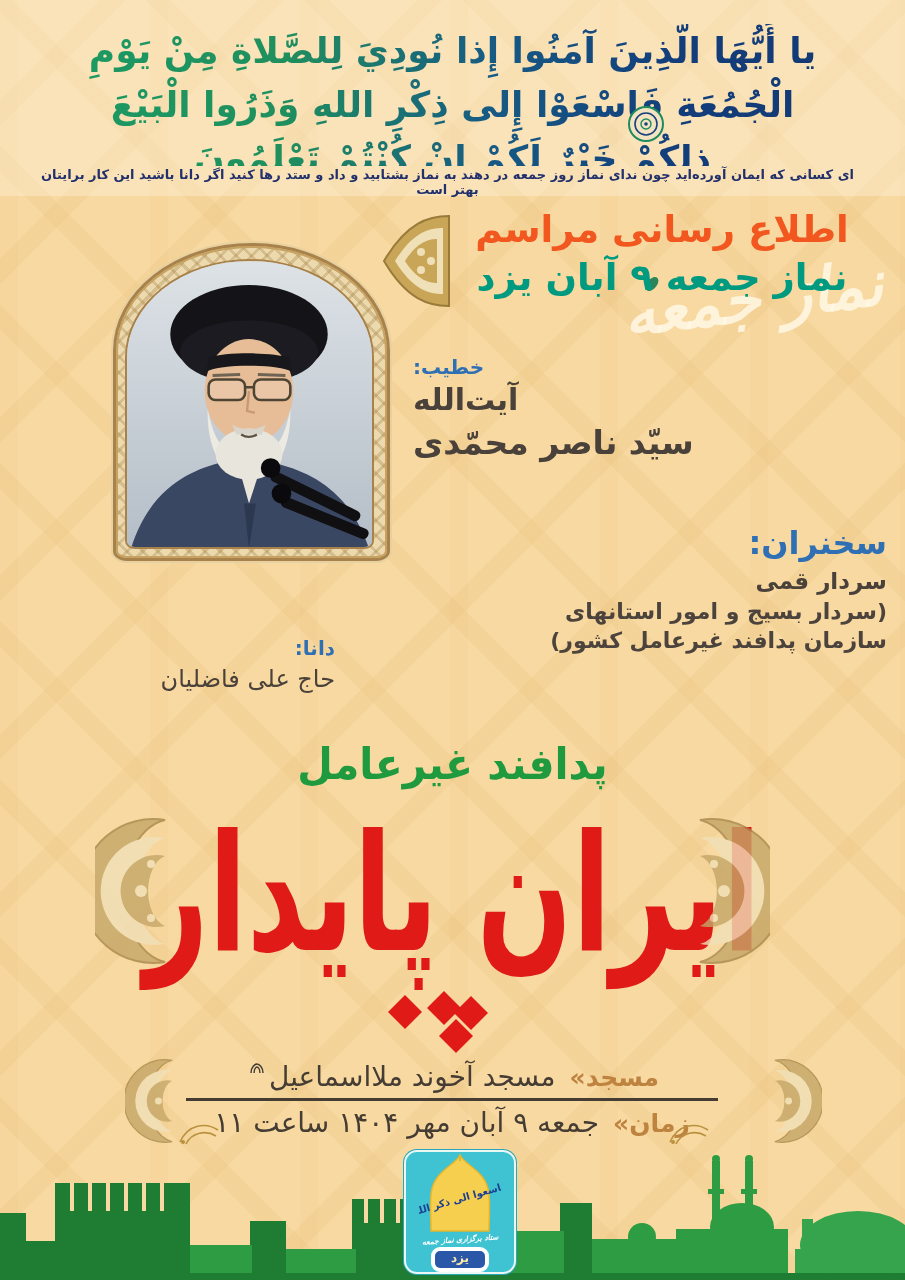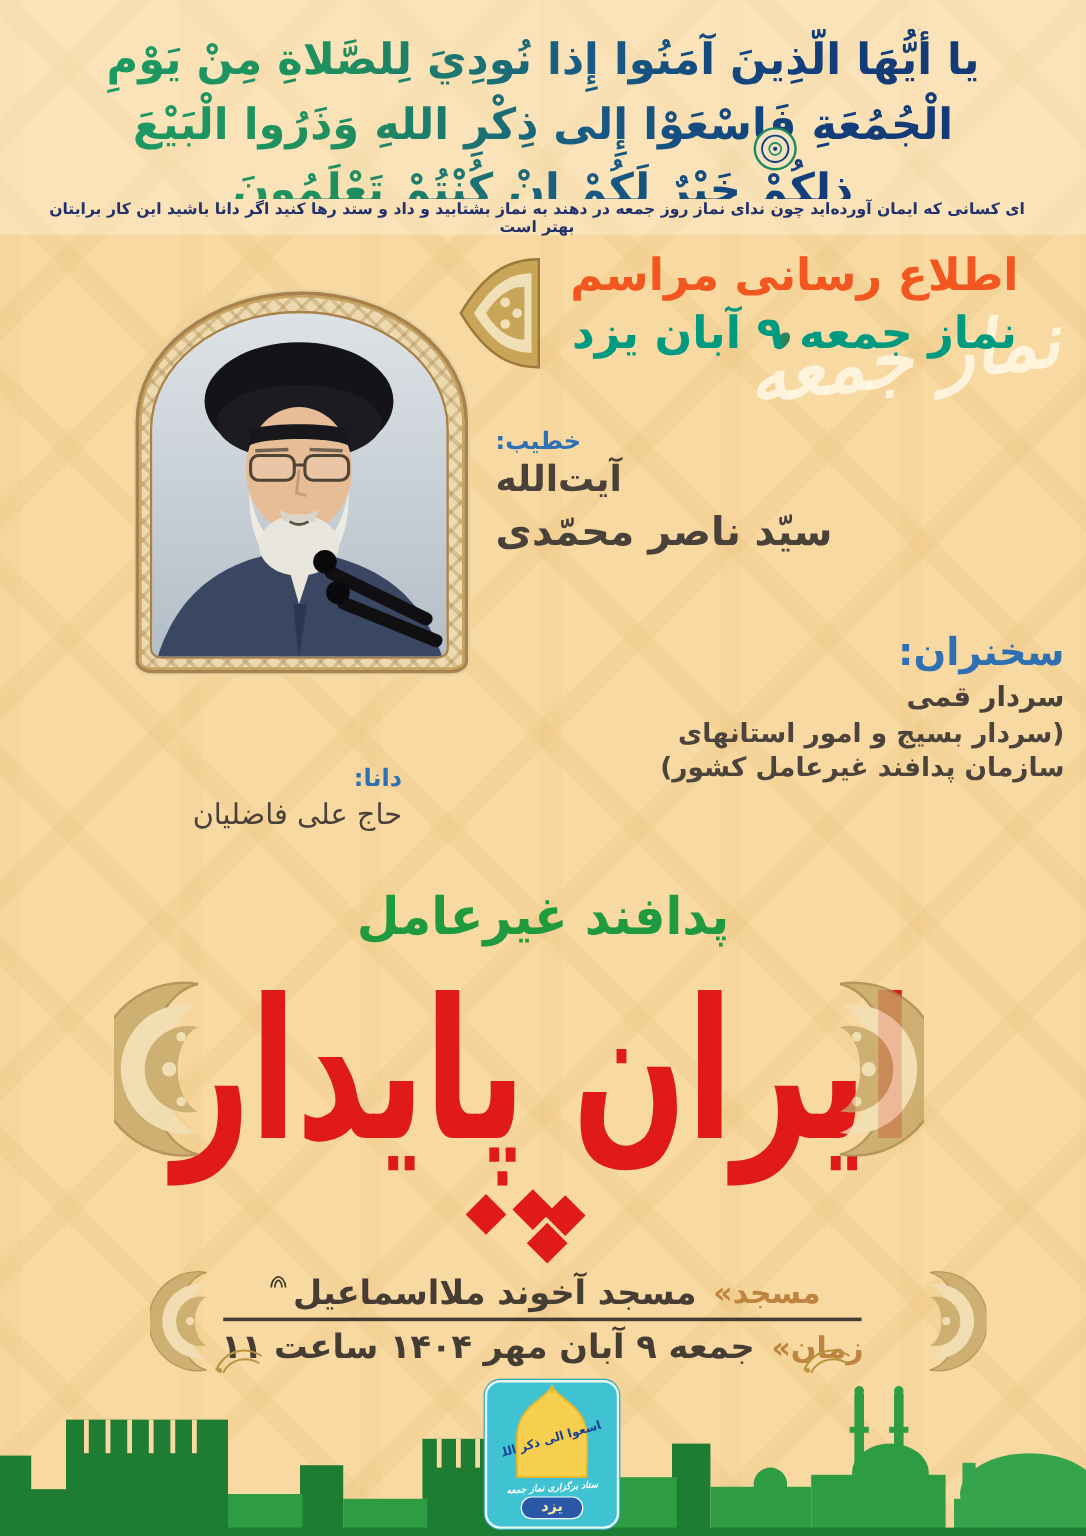--- a/index.html
+++ b/index.html
@@ -80,34 +80,34 @@
     position:absolute; left:0; right:0; top:812px; text-align:center;
     font-size:112px; font-weight:bold; color:#df1a17; line-height:1.0;
     transform:scaleY(1.45); transform-origin:top center; letter-spacing:-2px;
   }
   .diamond{position:absolute; width:24px; height:24px; background:#df1a17; transform:rotate(45deg);}
   .fan{position:absolute; opacity:.8;}
   
   .footer-block{position:absolute; left:152px; top:1050px; width:600px; text-align:center;}
   .footer-line{display:flex; justify-content:center; align-items:baseline; gap:14px; white-space:nowrap;}
   .footer-label{font-size:25px; font-weight:bold; color:#bf8340;}
-  .footer-value{font-size:28px; font-weight:bold; color:#453d33;}
+  .footer-value{font-size:28px; font-weight:normal; color:#453d33;}
   .footer-div{border:none; border-top:3px solid #453d33; margin:5px 34px;}
   .honorific{display:inline-block; vertical-align:super; margin:0 4px;}
   
   .skyline{position:absolute; left:0; bottom:0; width:905px; height:135px;}
   .mini-motif{position:absolute;}
   .logo{
     position:absolute; left:404px; top:1150px; width:112px; height:124px;
     background:#3fc3d3; border-radius:13px; border:2px solid #eaf7f3;
     box-shadow:0 0 0 1px #2aa6b8; box-sizing:border-box;
     display:flex; flex-direction:column; align-items:center; overflow:hidden; z-index:5;
   }
   .logo-org{font-size:7.5px; color:#ffffff; font-weight:bold; font-style:italic; transform:rotate(-4deg); white-space:nowrap; margin-top:1px;}
-  .logo-pill{margin-top:3px; background:#2b57a8; color:#ffe9a8; font-size:12px; font-weight:bold; padding:0 16px 2px; border-radius:9px; border:1px solid #ffffff; line-height:15px;}
+  .logo-pill{margin-top:3px; background:#2b57a8; color:#ffe9a8; font-size:12px; font-weight:bold; padding:0 16px 2px; border-radius:9px; border:4px solid #ffffff; line-height:15px;}
 </style>
 </head>
 <body>
 
 <div class="poster">
   <div class="top-light"></div>
 
   <div class="verse">یا أَیُّهَا الَّذِینَ آمَنُوا إِذا نُودِيَ لِلصَّلاةِ مِنْ یَوْمِ الْجُمُعَةِ فَاسْعَوْا إِلى ذِكْرِ اللهِ وَذَرُوا الْبَیْعَ ذلِكُمْ خَیْرٌ لَكُمْ إِنْ كُنْتُمْ تَعْلَمُونَ</div>
   <span class="seal">
     <svg width="40" height="40" viewBox="0 0 40 40">

